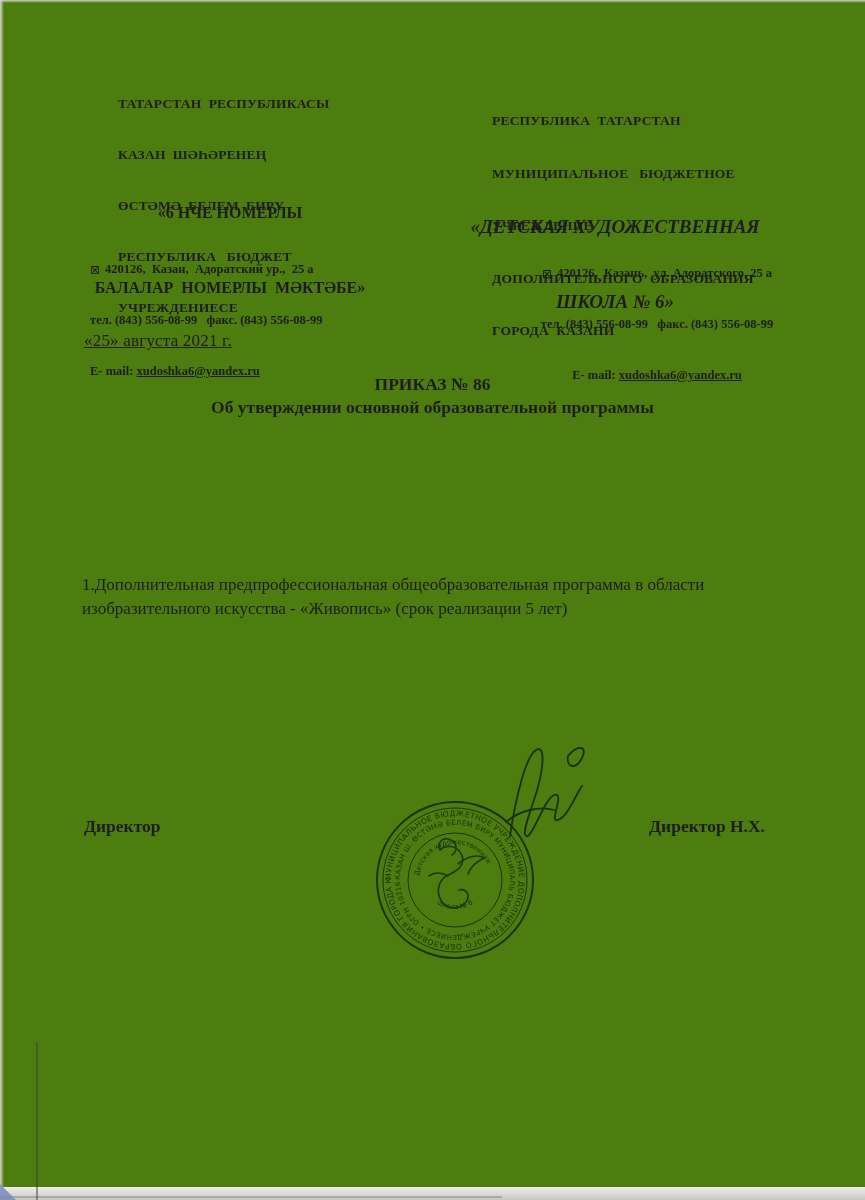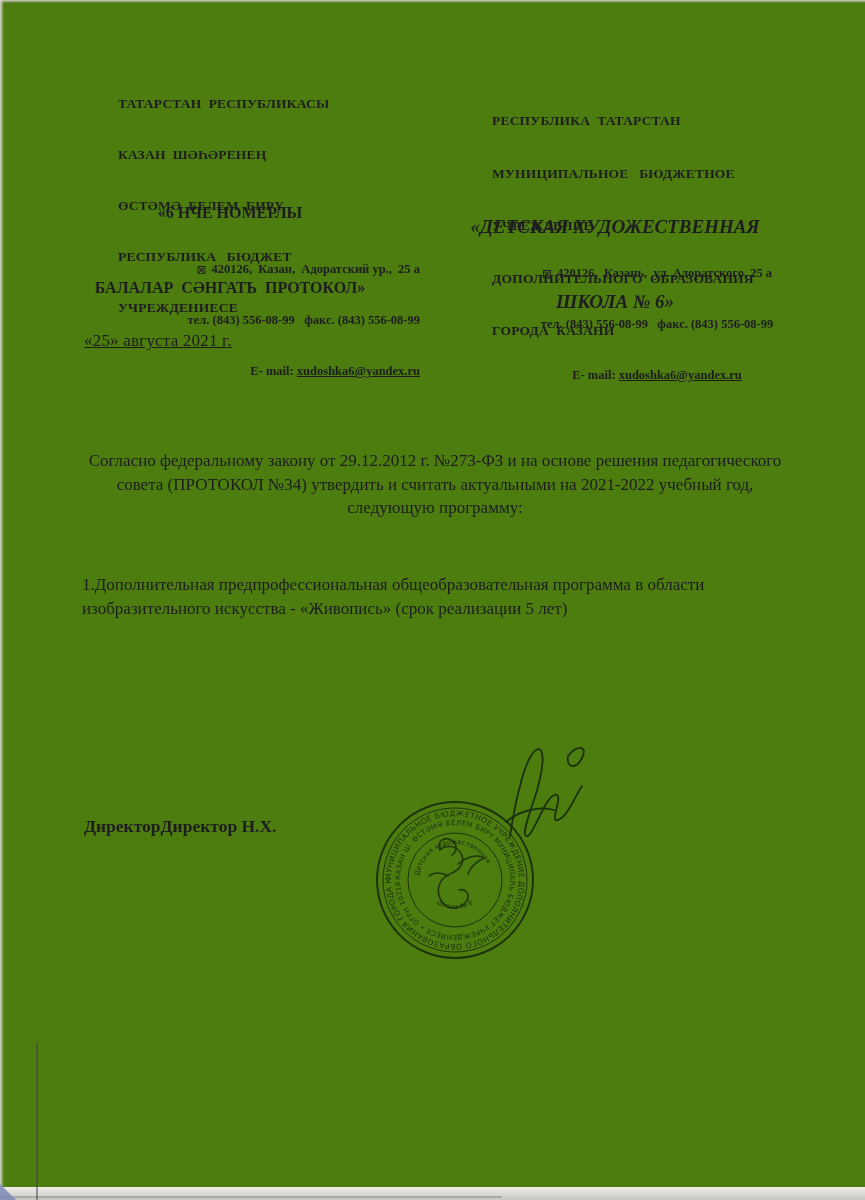--- a/index.html
+++ b/index.html
@@ -30,21 +30,21 @@
     white-space:pre-wrap;
   }
   .school-right{
     position:absolute;left:430px;top:164px;width:370px;
     text-align:center;font-weight:bold;font-size:19px;line-height:25px;
     white-space:pre-wrap;
     font-style:italic;
   }
   .contacts-left{
     position:absolute;left:90px;top:227px;width:330px;
-    text-align:right;font-weight:bold;font-size:12.5px;line-height:17px;
+    text-align:left;font-weight:bold;font-size:12.5px;line-height:17px;
     white-space:pre-wrap;
   }
   .contacts-right{
     position:absolute;left:482px;top:231px;width:350px;
     text-align:center;font-weight:bold;font-size:12.5px;line-height:17px;
     white-space:pre-wrap;
   }
   .env{display:inline-block;margin-right:5px;font-weight:normal;font-size:12px;
        font-family:"DejaVu Sans",sans-serif;transform:translateY(1px);}
   .email{text-decoration:underline;}
@@ -55,21 +55,21 @@
   }
   .title{
     position:absolute;left:0;top:373px;width:100%;
     text-align:center;font-weight:bold;font-size:17.5px;line-height:23px;
   }
   .para{position:absolute;font-size:17px;line-height:23.5px;margin:0;}
   .para-main{left:82px;top:449px;width:706px;text-align:center;}
   .para-item{left:82px;top:537px;width:712px;text-align:left;margin-top:36px;}
   .sig{
     position:absolute;left:84px;top:816px;width:681px;
-    display:flex;justify-content:flex-start;
+    display:flex;justify-content:space-between;
     font-weight:bold;font-size:17.5px;
   }
   
   .stampsig{position:absolute;left:330px;top:726px;mix-blend-mode:multiply;}
   .stampsig text{font-family:"DejaVu Sans",sans-serif;}
   
   .edge-top{position:absolute;top:0;left:0;right:0;height:3px;
     background:linear-gradient(to bottom,#cfcecb,rgba(207,206,203,0));}
   .edge-left{position:absolute;left:0;top:0;bottom:0;width:4px;
     background:linear-gradient(to right,#d8d7d3,rgba(216,215,211,0));}
@@ -89,21 +89,21 @@
 
   <div class="org-left">
     <div>ТАТАРСТАН  РЕСПУБЛИКАСЫ</div>
     <div>КАЗАН  ШӘҺӘРЕНЕҢ</div>
     <div>ӨСТӘМӘ  БЕЛЕМ  БИРҮ</div>
     <div>РЕСПУБЛИКА   БЮДЖЕТ</div>
     <div>УЧРЕЖДЕНИЕСЕ</div>
   </div>
   <div class="school-left">
     <div>«6 НЧЕ НОМЕРЛЫ</div>
-    <div>БАЛАЛАР  СӘНГАТЬ  ПРОТОКОЛ»</div>
+    <div>БАЛАЛАР  НОМЕРЛЫ  МӘКТӘБЕ»</div>
   </div>
   <div class="contacts-left">
     <div><span class="env">⊠</span><span>420126,  Казан,  Адоратский ур.,  25 а</span></div>
     <div>тел. (843) 556-08-99   факс. (843) 556-08-99</div>
     <div><span>E- mail:</span> <span class="email">xudoshka6@yandex.ru</span></div>
   </div>
 
   <div class="org-right">
     <div>РЕСПУБЛИКА  ТАТАРСТАН</div>
     <div>МУНИЦИПАЛЬНОЕ   БЮДЖЕТНОЕ</div>
@@ -116,22 +116,25 @@
     <div>ШКОЛА № 6»</div>
   </div>
   <div class="contacts-right">
     <div><span class="env">⊠</span><span>420126,  Казань,  ул. Адоратского, 25 а</span></div>
     <div>тел. (843) 556-08-99   факс. (843) 556-08-99</div>
     <div><span>E- mail:</span> <span class="email">xudoshka6@yandex.ru</span></div>
   </div>
 
   <div class="date">«25» августа 2021 г.</div>
 
+  <div class="title">
+    <div>ПРИКАЗ № 86</div>
+    <div>Об утверждении основной образовательной программы</div>
+  </div>
 
-  <p class="para para-main">Согласно федеральному закону от 29.12.2012 г. №273-ФЗ и на основе решения педагогического совета (ПРОТОКОЛ №34) утвердить и считать актуальными на 2021-2022 учебный год, следующую программу:</p>
   <p class="para para-item">1.Дополнительная предпрофессиональная общеобразовательная программа в области изобразительного искусства - «Живопись» (срок реализации 5 лет)</p>
 
   <div class="sig">
     <span>Директор</span>
     <span>Директор Н.Х.</span>
   </div>
 
   <svg class="stampsig" width="280" height="310" viewBox="0 0 280 310">
     <defs>
       <path id="ring1" d="M61,154 a64,64 0 1 1 128,0 a64,64 0 1 1 -128,0"></path>

